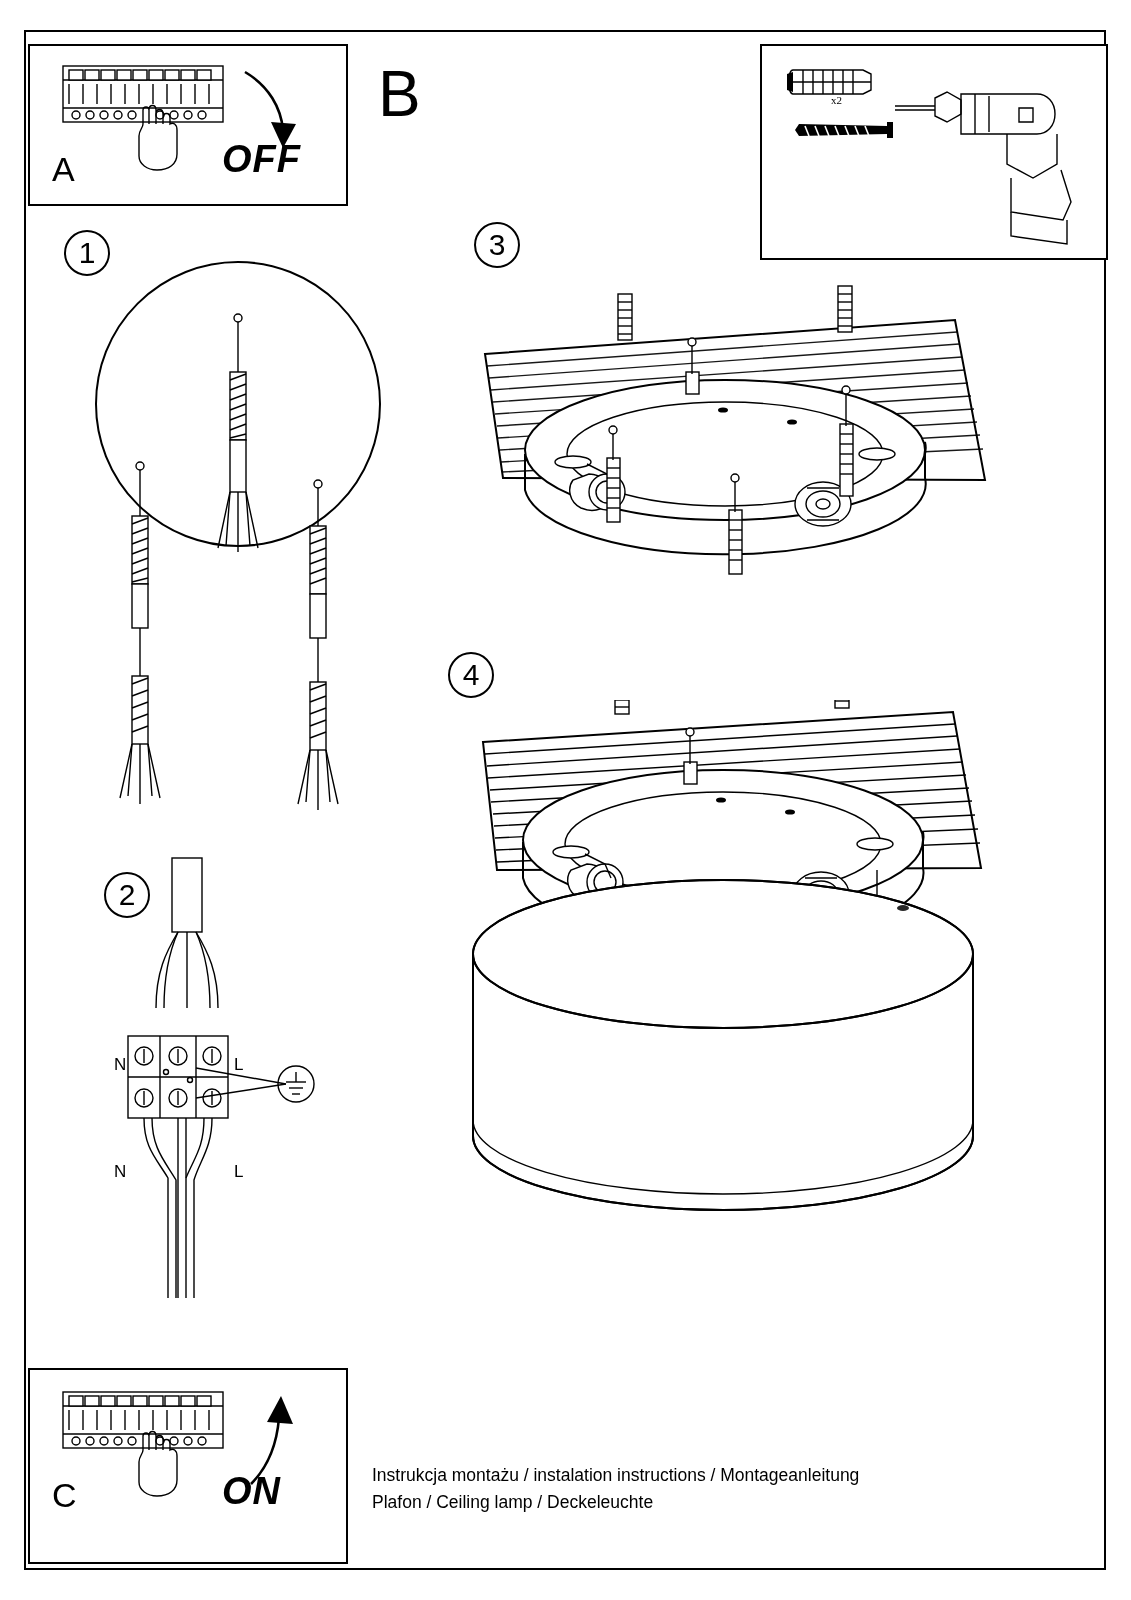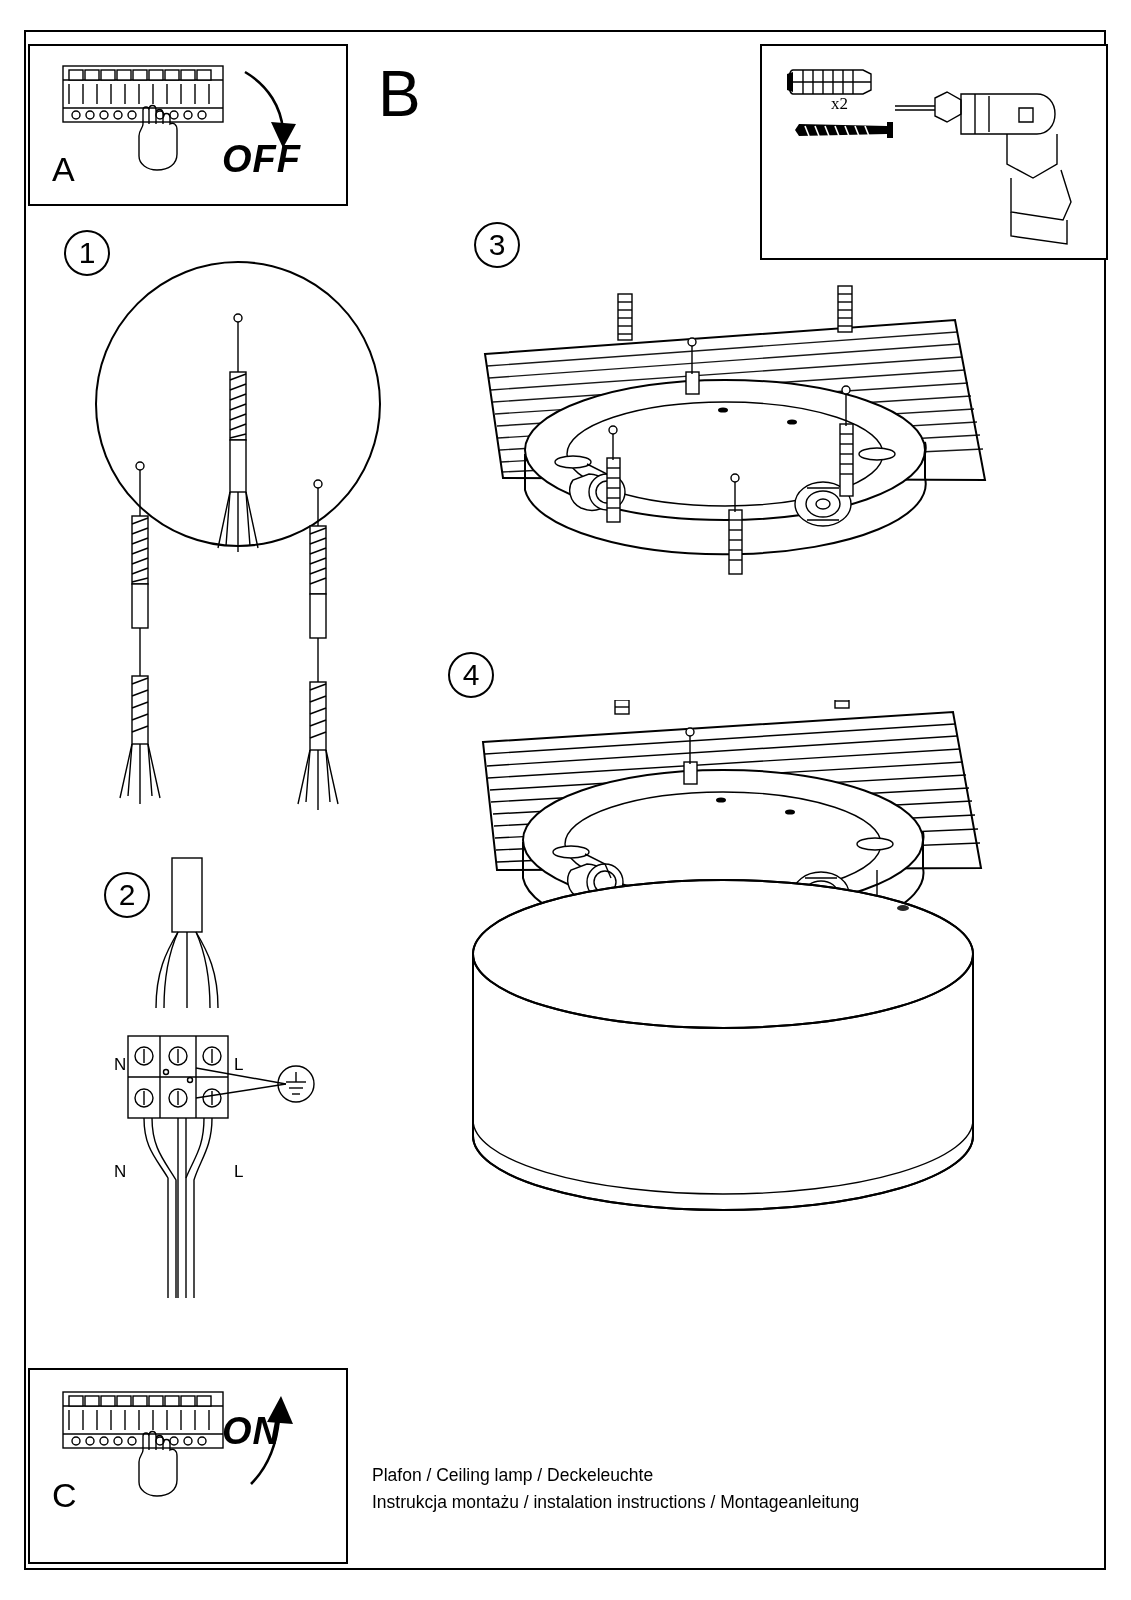--- a/index.html
+++ b/index.html
@@ -56,27 +56,27 @@
     line-height: 1;
   }
   .word {
     position: absolute;
     font-size: 38px;
     font-weight: bold;
     letter-spacing: 1px;
     font-style: italic;
   }
   .word-off { left: 222px; top: 138px; }
-  .word-on { left: 222px; top: 1410px; }
+  .word-on { left: 222px; top: 1470px; }
 
   .x2-label {
     position: absolute;
     left: 831px;
     top: 94px;
-    font-size: 17px;
+    font-size: 11px;
     font-family: Liberation Serif, serif;
   }
 
   .step-num {
     position: absolute;
     width: 46px;
     height: 46px;
     border: 2px solid #000;
     border-radius: 50%;
     box-sizing: border-box;
@@ -549,17 +549,17 @@
     <g>
       <path class="ln-thin" d="M88 58 L88 72 C88 76 84 78 84 84 L84 104 C84 112 92 118 102 118 C114 118 122 112 122 102 L122 78 C122 72 118 70 115 72 L115 66 C115 60 108 60 108 66 L108 72 L108 62 C108 56 101 56 101 62 L101 72 L101 58 C101 52 94 52 94 58 L94 72 L94 58 C94 54 88 54 88 58 Z" fill="#fff"></path>
     </g>
     <g>
       <path class="ln-thick" d="M196 106 C214 88 222 64 224 40" fill="none"></path>
       <path class="fill-b" d="M226 18 L238 46 L212 44 Z"></path>
     </g>
   </svg>
 
   <div class="caption">
+    <div>Instrukcja montażu / instalation instructions / Montageanleitung</div>
     <div>Plafon / Ceiling lamp / Deckeleuchte</div>
-    <div>Instrukcja montażu / instalation instructions / Montageanleitung</div>
   </div>
 
 </div>
 
 </body></html>

